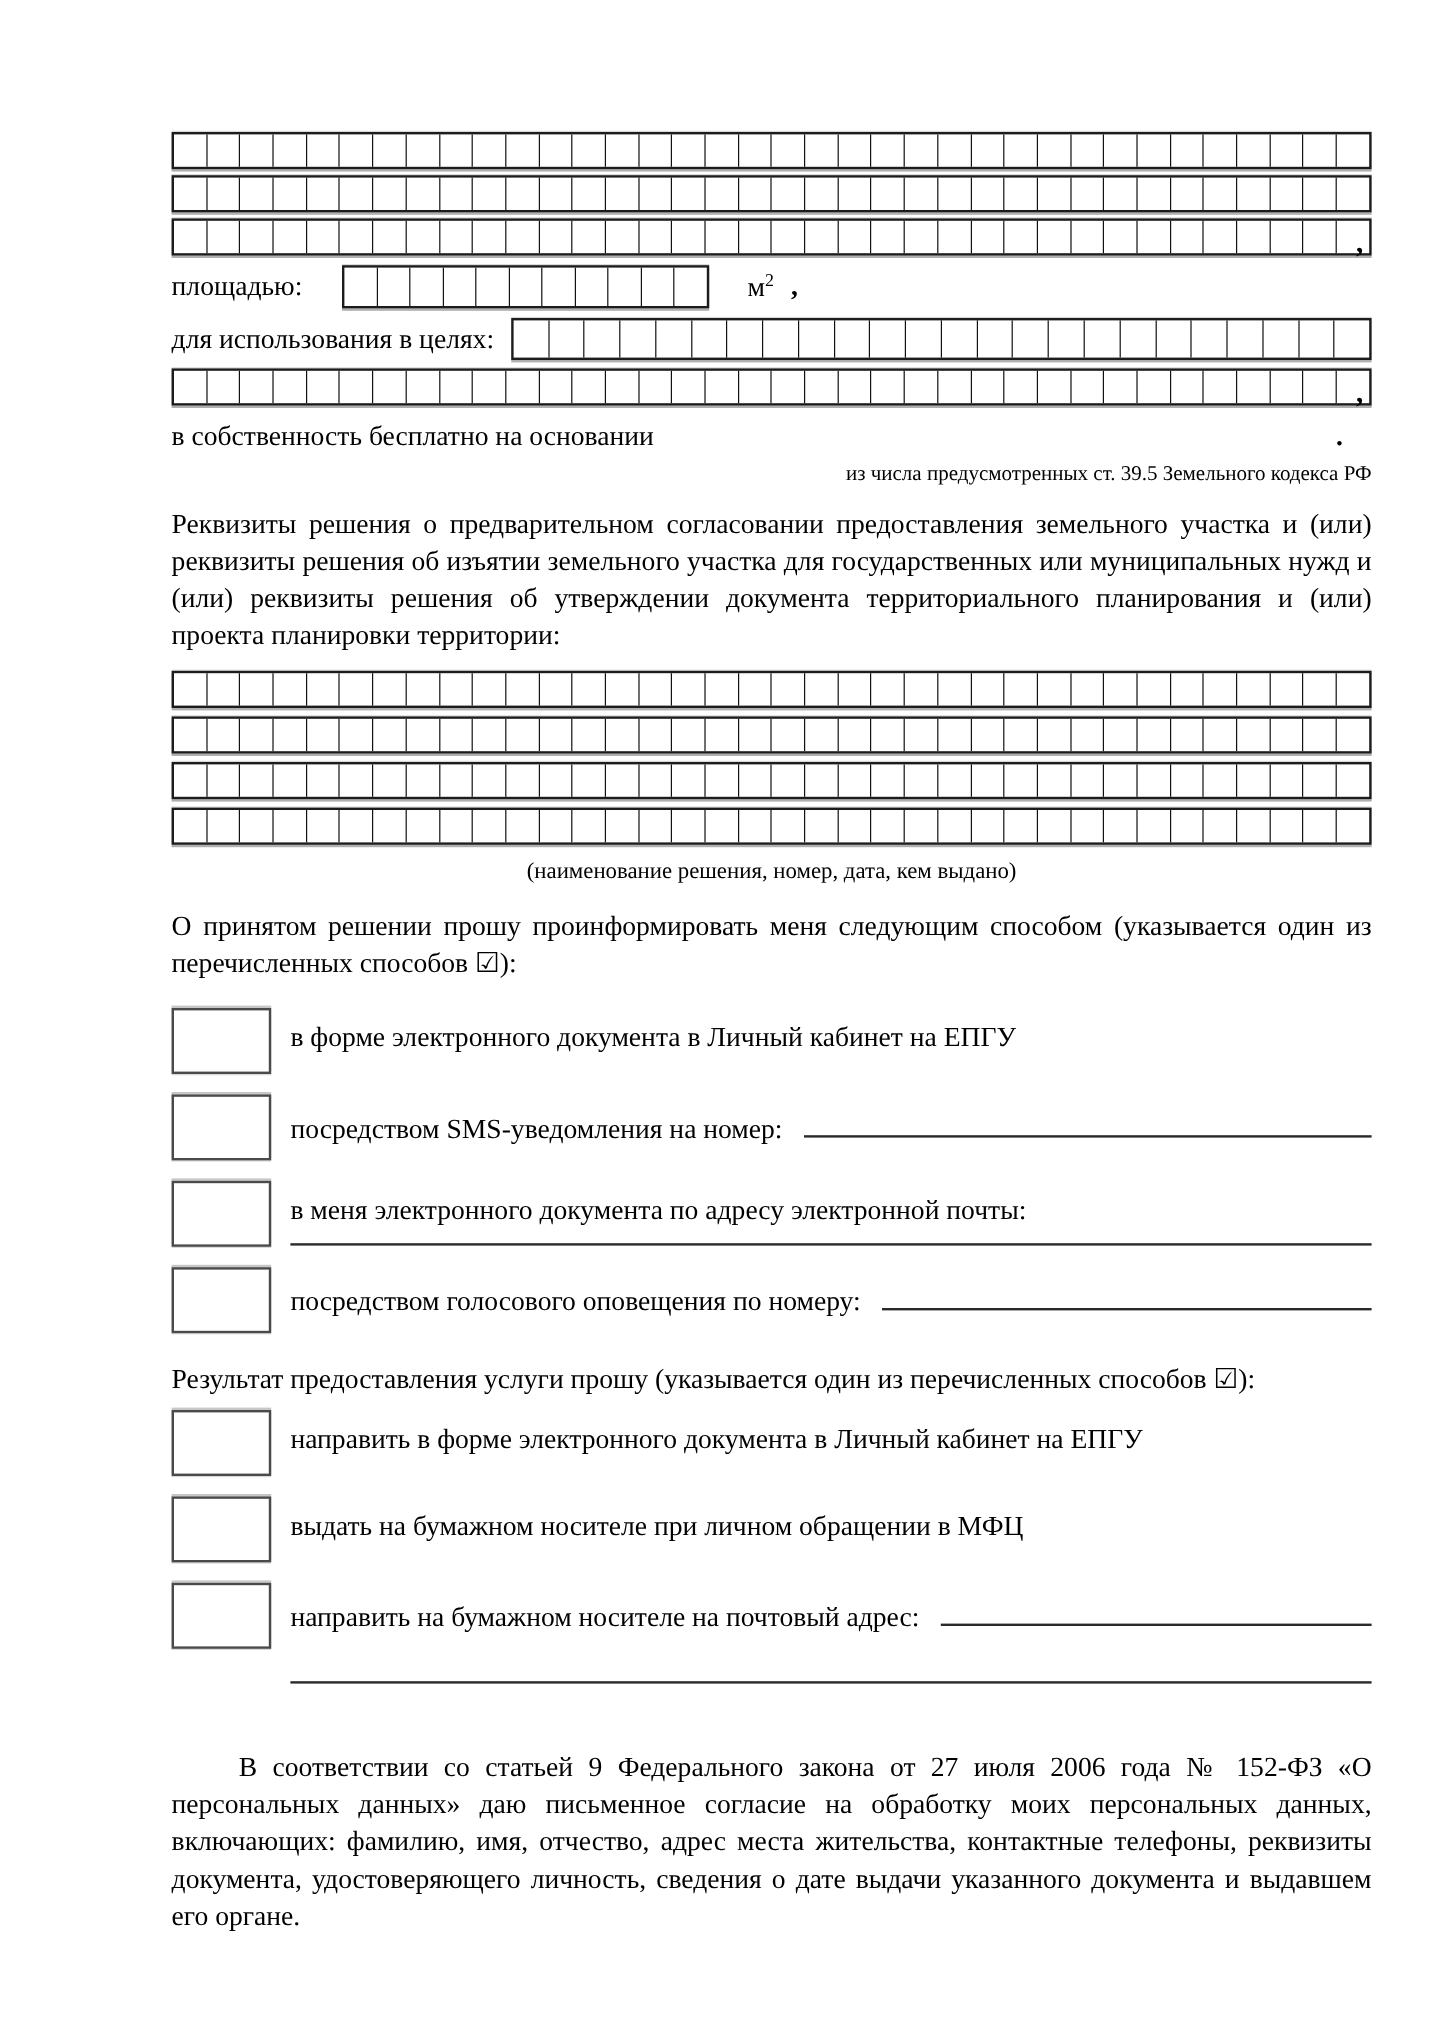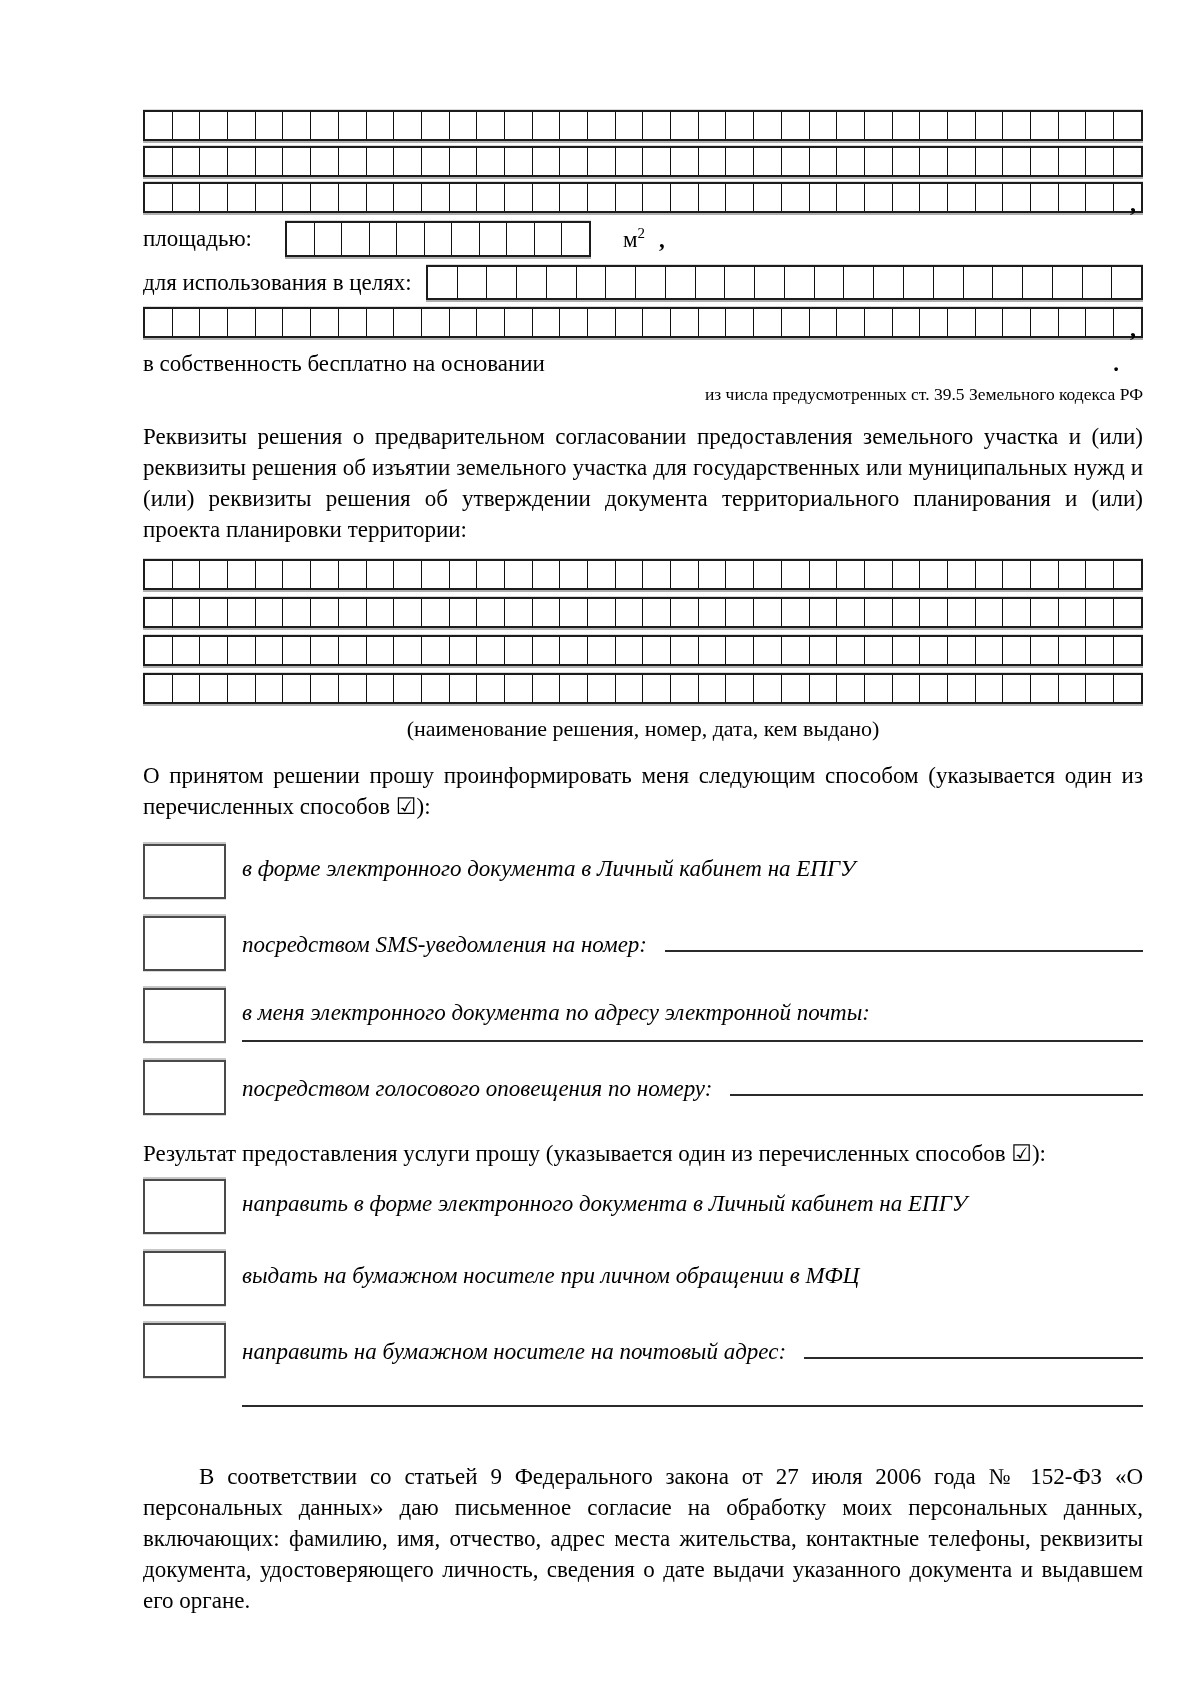--- a/index.html
+++ b/index.html
@@ -63,39 +63,39 @@
     margin: 0;
   }
   .j { text-align: justify; text-align-last: left; }
   .requisites { margin-top: 16px; }
 
   .grid-block { margin-top: 14px; }
   .grid-block .char-row-wrap { margin-bottom: 7px; }
 
   .caption {
     text-align: center;
-    font-size: 22px;
+    font-size: 19px;
     margin-top: 12px;
   }
 
   .inform-intro { margin-top: 18px; margin-bottom: 22px; }
   .result-intro { margin-top: 22px; margin-bottom: 10px; }
 
   
   .cb-item { display: flex; align-items: stretch; margin-bottom: 16px; min-height: 56px; }
   .cb-box {
     flex: 0 0 auto;
     width: 83px; height: 55px;
     box-sizing: border-box;
     border: 2px solid #4a4a4a;
     background: #fff;
     box-shadow: 0 -2px 0 rgba(130,130,130,.45), 0 1px 0 rgba(130,130,130,.3);
   }
   .cb-right { flex: 1 1 auto; display: flex; flex-direction: column; padding-left: 16px; }
-  .cb-label-row { display: flex; align-items: baseline; padding-top: 10px; font-size: 23px; line-height: 30px; font-style: italic; }
+  .cb-label-row { display: flex; align-items: baseline; padding-top: 10px; font-size: 23px; line-height: 30px; }
   .fill-line {
     flex: 1 1 auto;
     border-bottom: 2px solid #2a2a2a;
     margin-left: 18px; height: 24px;
   }
   .below-line {
     border-bottom: 2px solid #2a2a2a;
     margin-top: auto; height: 0; margin-bottom: 2px;
   }
   .below-line.spaced { margin-top: 38px; }

